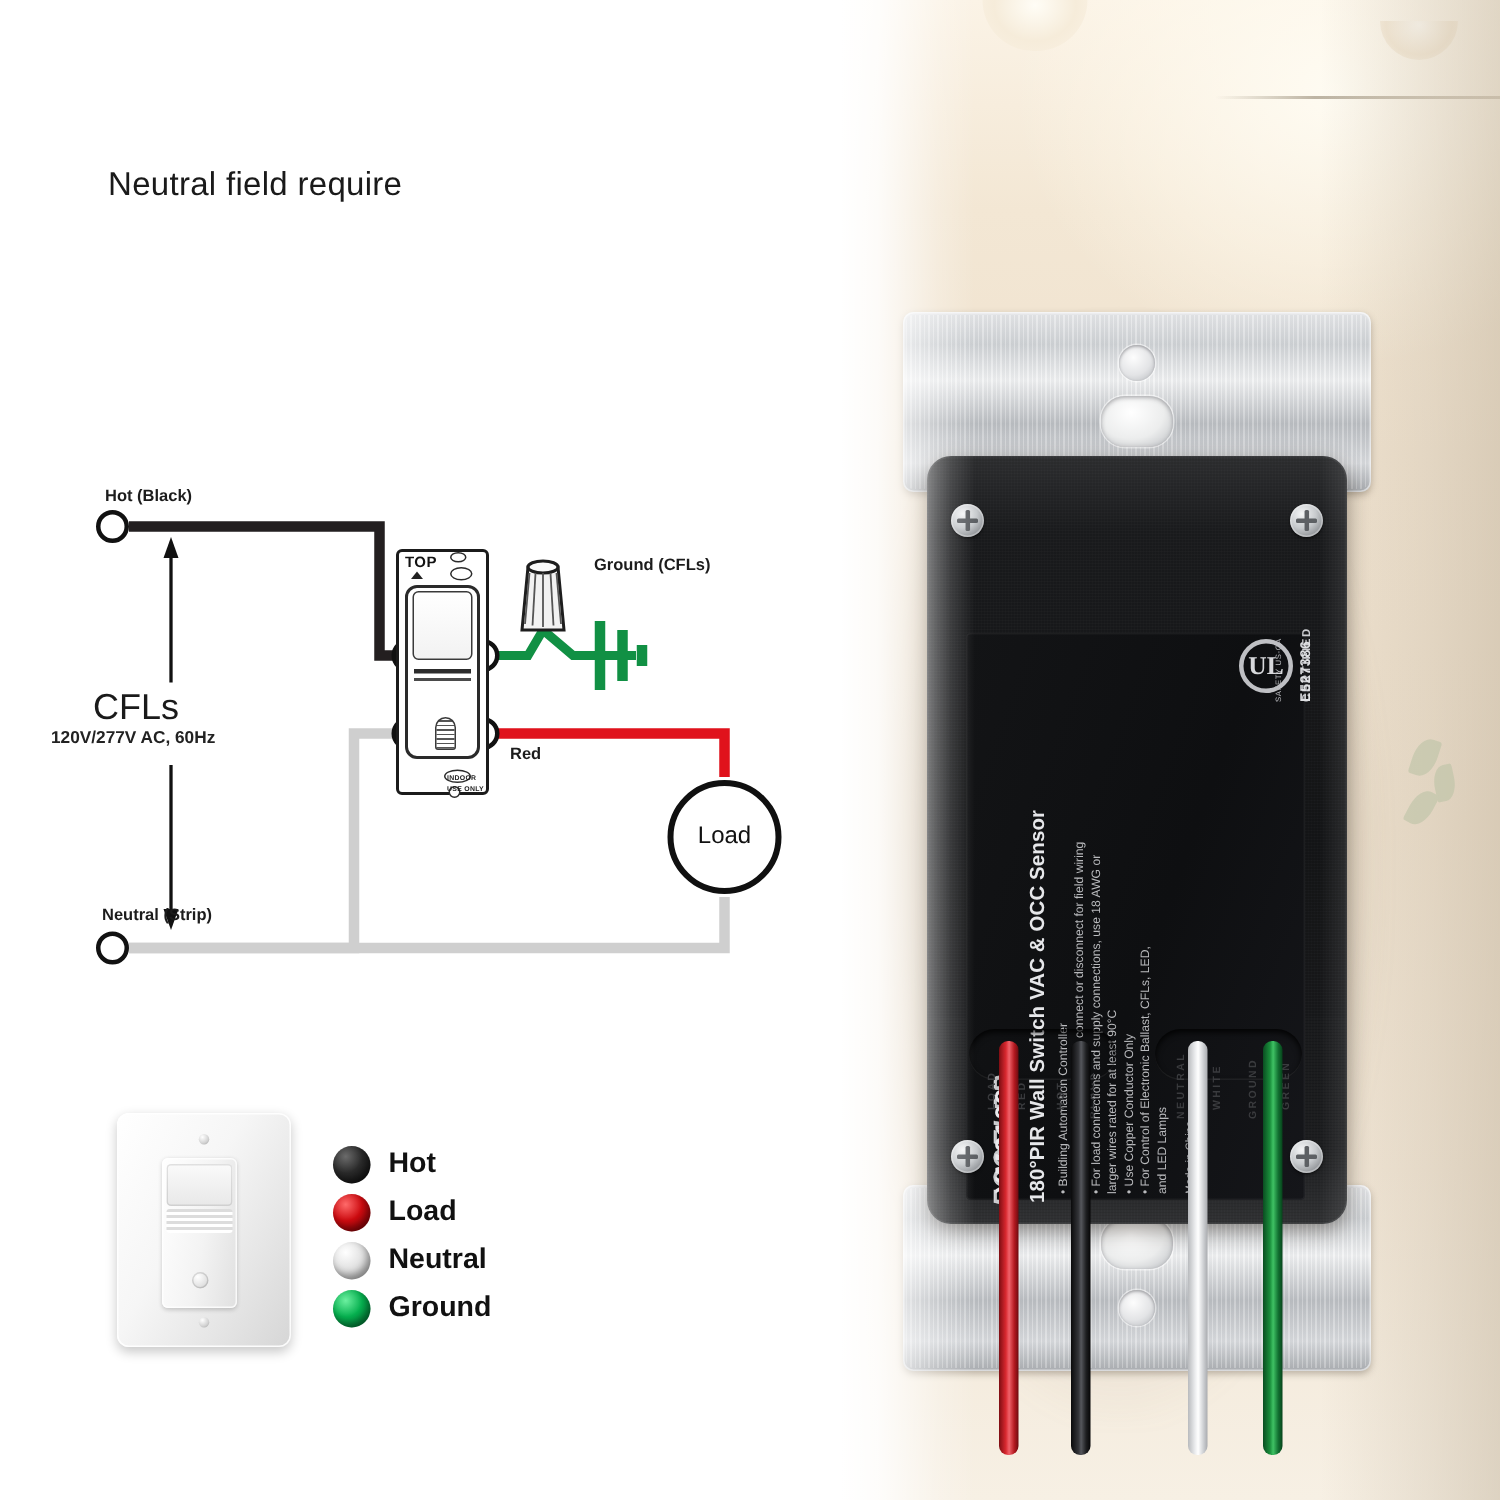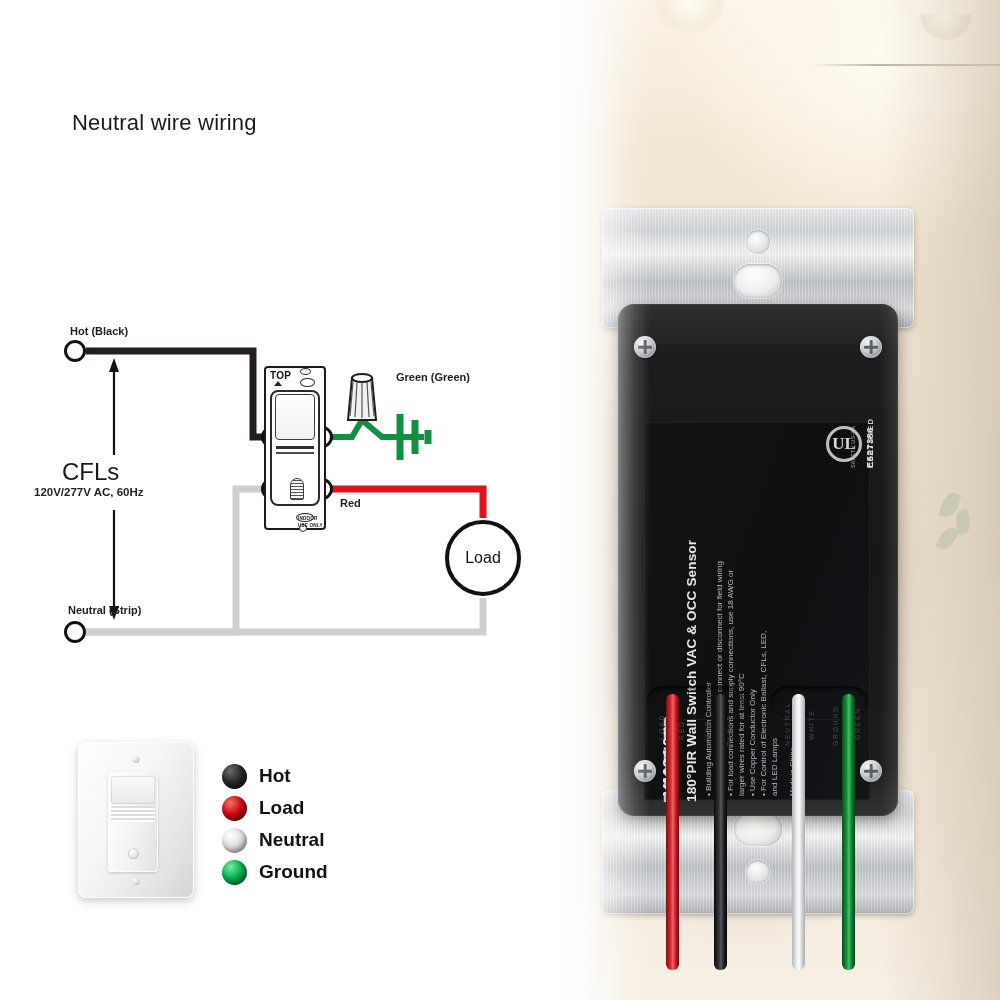--- a/index.html
+++ b/index.html
@@ -379,21 +379,21 @@
 
       <div class="wire wire-red" style="left:64px;  top:486px; height:276px;"></div>
       <div class="wire wire-black" style="left:112px; top:486px; height:276px;"></div>
       <div class="wire wire-white" style="left:190px; top:486px; height:276px;"></div>
       <div class="wire wire-green" style="left:240px; top:486px; height:276px;"></div>
     </div>
 
     <div class="panel-fade-left"></div>
   </div>
 
-  <div class="headline-sub">Neutral wire wiring</div>
+  <div class="headline-sub">Neutral field require</div>
 
   <div class="diagram">
 
     <svg width="560" height="700" style="position:absolute;left:0;top:0;">
 
       <polyline points="86,351 253,351 253,437 272,437" fill="none" stroke="#231f20" stroke-width="7"></polyline>
 
       <polyline points="272,489 236,489 236,632 86,632" fill="none" stroke="#cfcfcf" stroke-width="7"></polyline>
 
       <polyline points="86,632 483,632 483,598" fill="none" stroke="#cfcfcf" stroke-width="7"></polyline>
@@ -425,21 +425,21 @@
 
     <div class="term" style="left:64px; top:340px;"></div>
     <div class="term" style="left:64px; top:621px;"></div>
     <div class="term" style="left:261px; top:426px;"></div>
     <div class="term" style="left:311px; top:426px;"></div>
     <div class="term" style="left:261px; top:478px;"></div>
     <div class="term" style="left:311px; top:478px;"></div>
 
     <div class="dlabel" style="left:70px; top:325px;">Hot (Black)</div>
     <div class="dlabel" style="left:68px; top:604px;">Neutral (Strip)</div>
-    <div class="dlabel" style="left:396px; top:371px;">Green (Green)</div>
+    <div class="dlabel" style="left:396px; top:371px;">Ground (CFLs)</div>
     <div class="dlabel" style="left:340px; top:497px;">Red</div>
     <div class="line-title" style="left:62px; top:458px;">CFLs</div>
     <div class="line-sub" style="left:34px; top:486px;">120V/277V AC, 60Hz</div>
 
     <div class="sw-outline"></div>
     <div class="sw-top-txt">TOP</div>
     <div class="sw-tri"></div>
     <div class="sw-oval" style="left:300px; top:368px; width:11px; height:7px;"></div>
     <div class="sw-oval" style="left:300px; top:378px; width:15px; height:9px;"></div>
     <div class="sw-inner"></div>

